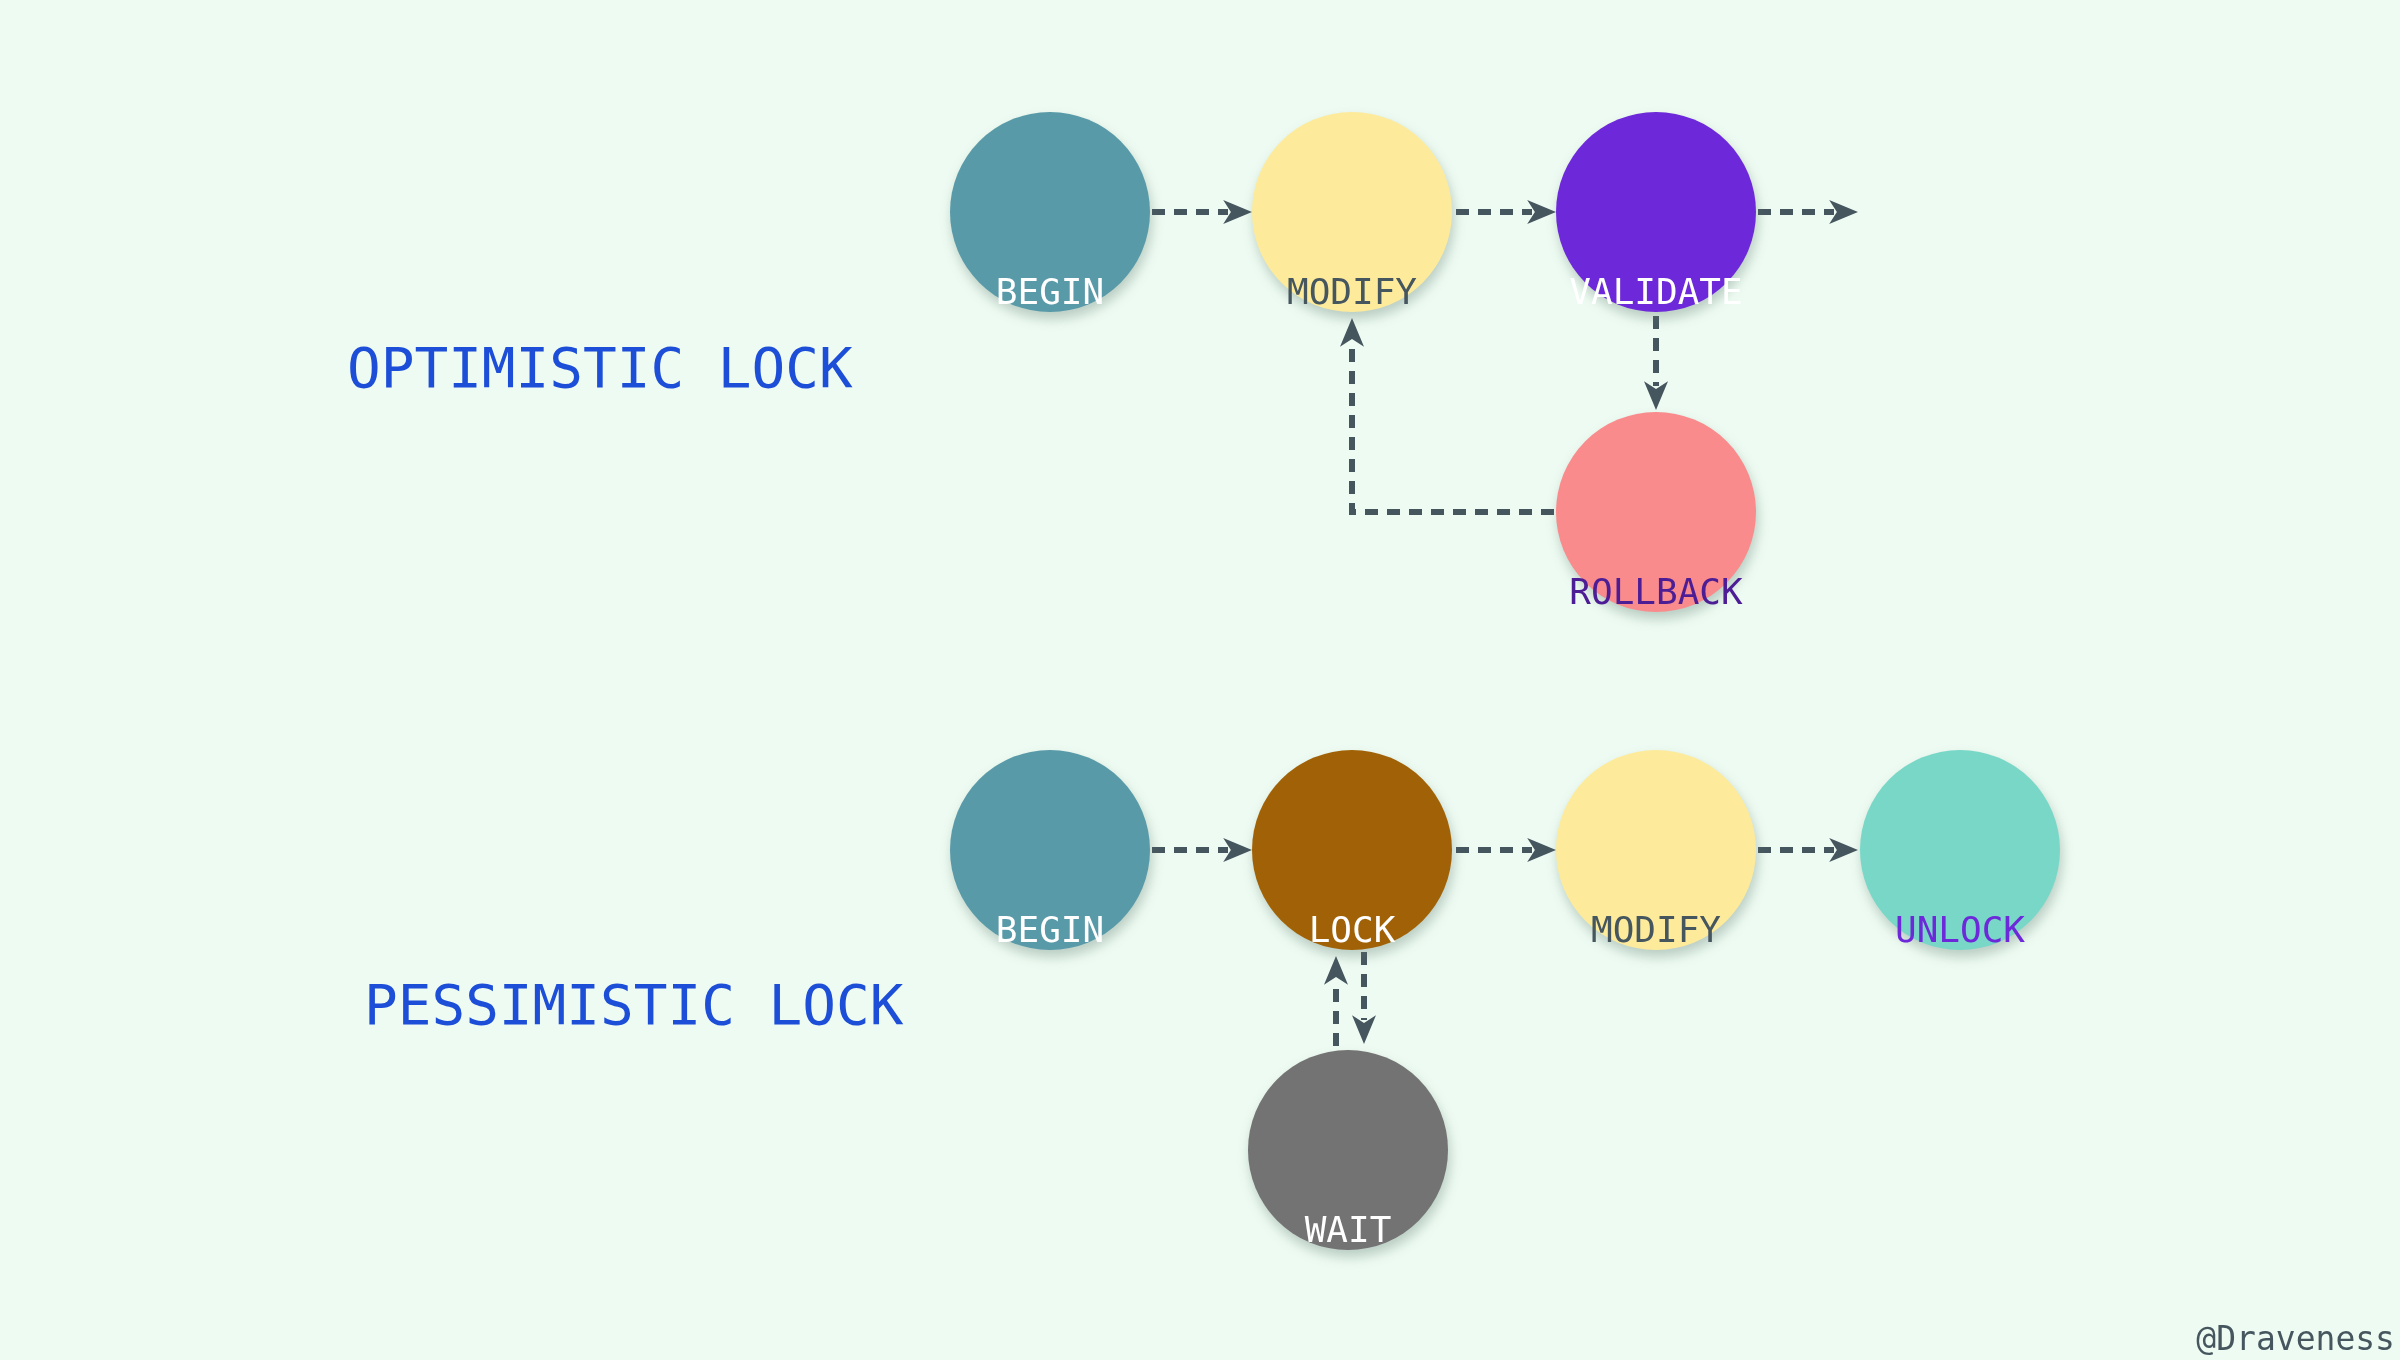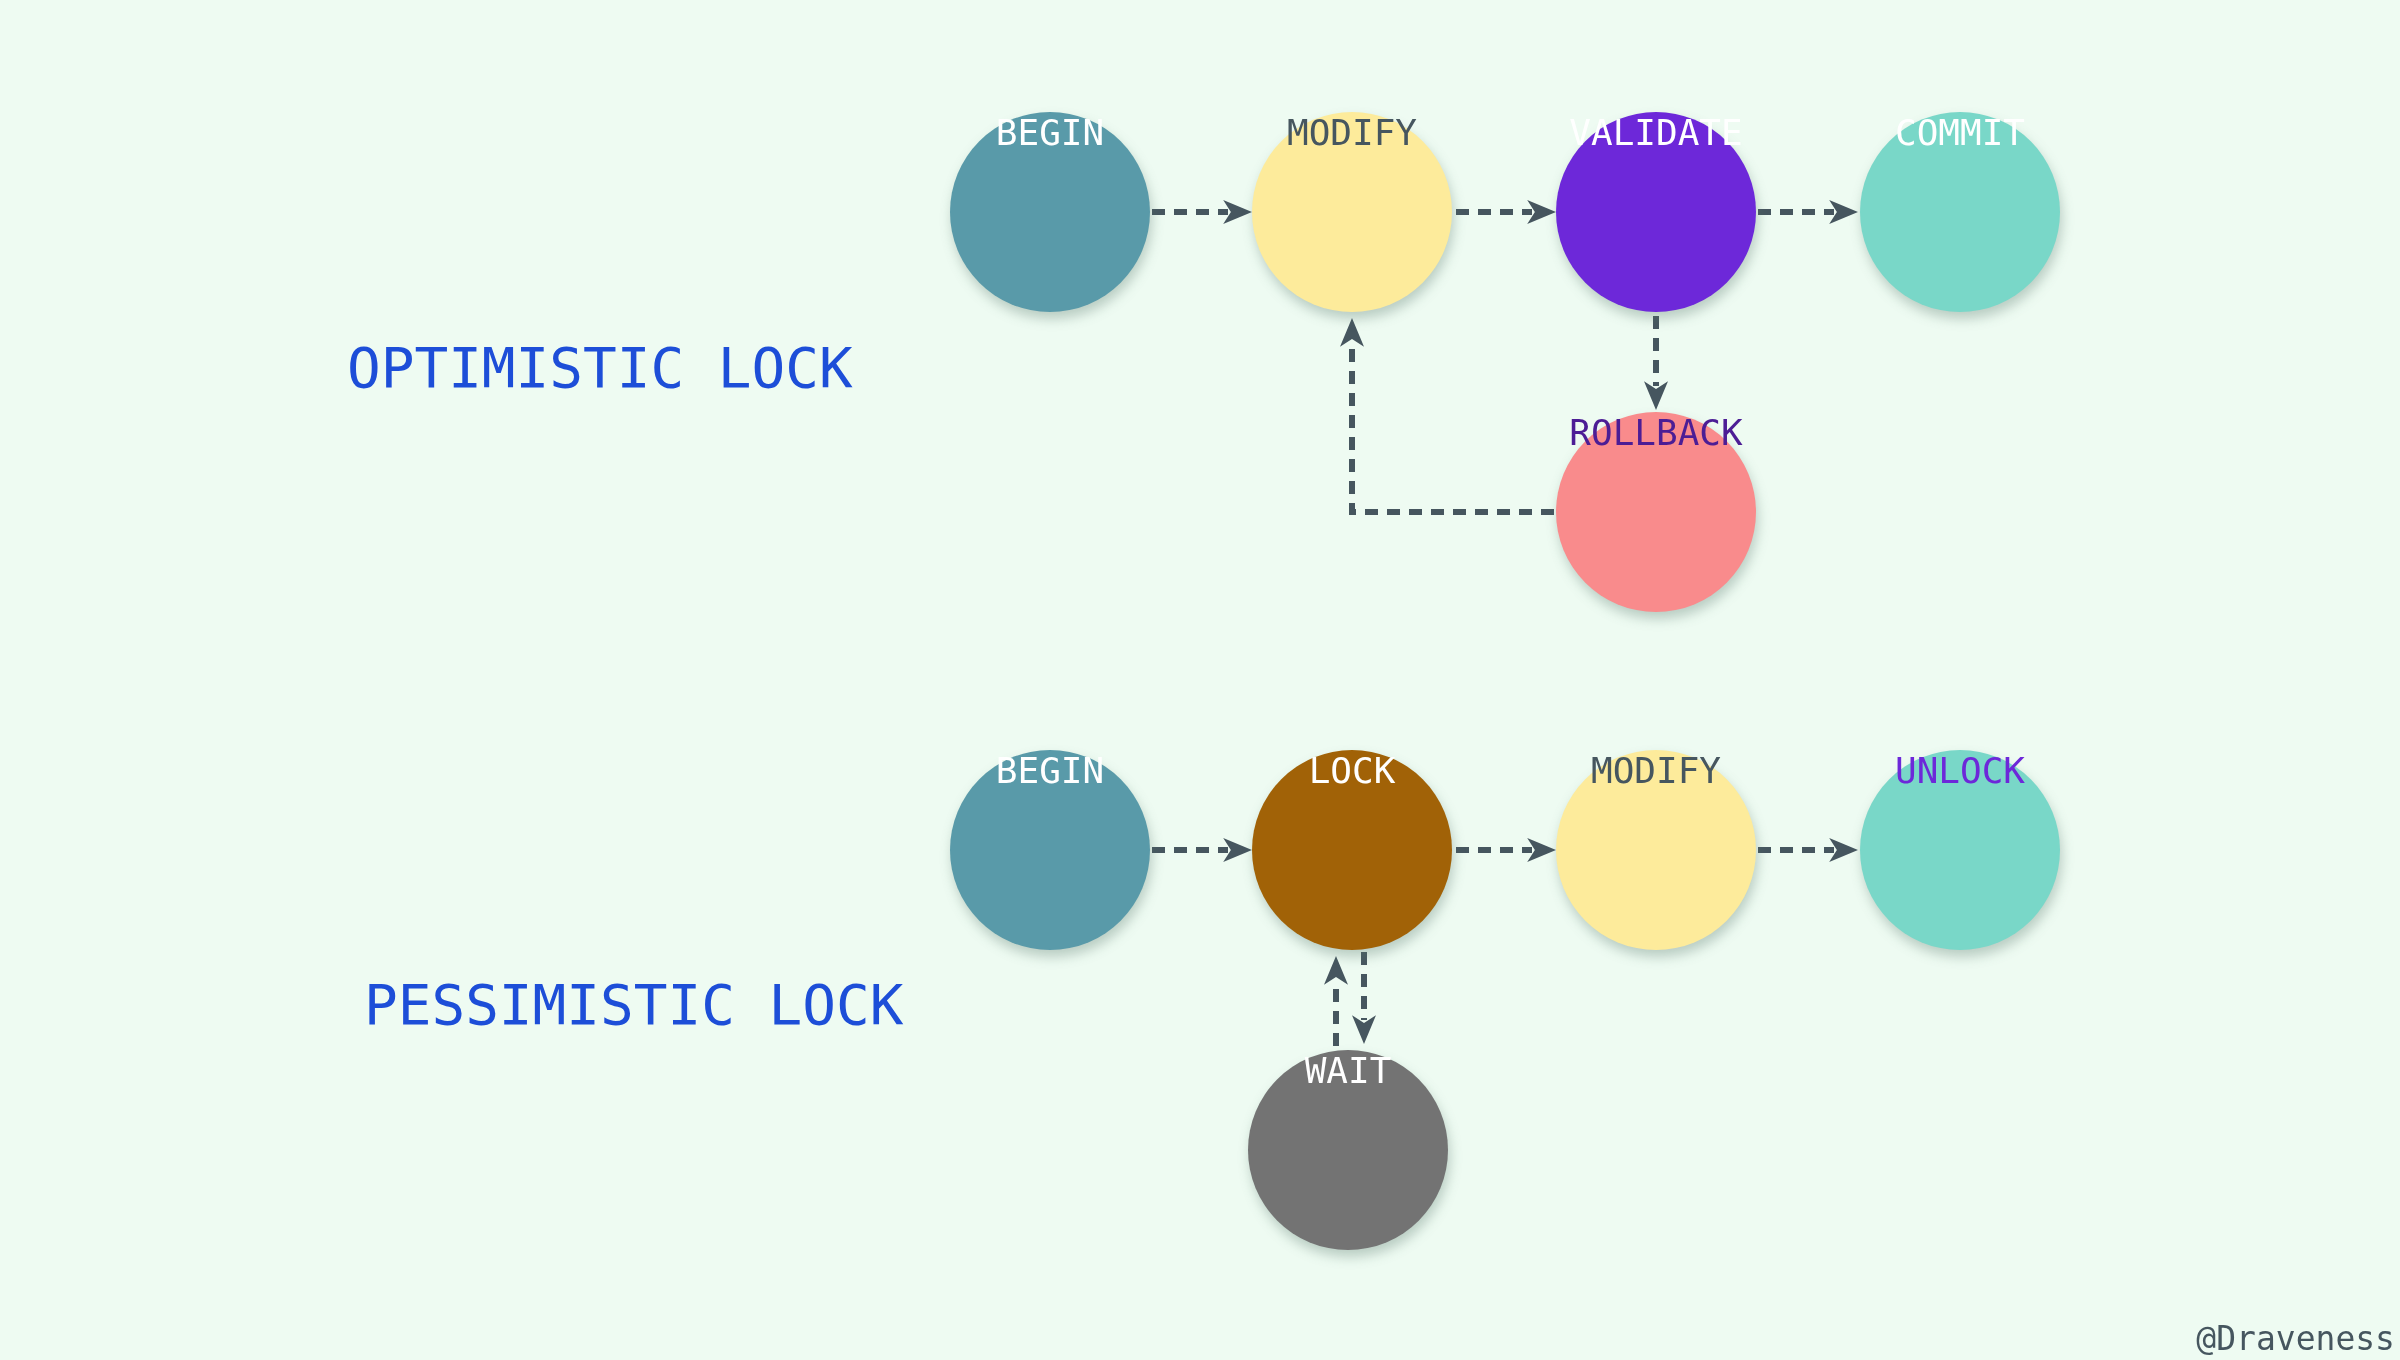--- a/index.html
+++ b/index.html
@@ -32,21 +32,21 @@
     stroke-dasharray: 13 9;
     stroke-linecap: butt;
     stroke-linejoin: miter;
   }
   .node {
     position: absolute;
     width: 200px;
     height: 200px;
     border-radius: 50%;
     display: flex;
-    align-items: flex-start;
+    align-items: flex-end;
     justify-content: center;
     box-shadow: 2px 7px 12px rgba(90, 120, 110, 0.35);
   }
   .node-label {
     font-size: 36px;
     letter-spacing: 0px;
     white-space: nowrap;
   }
   .section-title {
     position: absolute;
@@ -107,23 +107,20 @@
 
 <div class="node" style="left: 950px; top: 112px; background: rgb(89, 154, 169);">
       <span class="node-label" style="color: rgb(255, 255, 255);">BEGIN</span>
     </div>
     <div class="node" style="left: 1252px; top: 112px; background: rgb(253, 235, 155);">
       <span class="node-label" style="color: rgb(70, 86, 95);">MODIFY</span>
     </div>
     <div class="node" style="left: 1556px; top: 112px; background: #6d28d9;">
       <span class="node-label" style="color: rgb(255, 255, 255);">VALIDATE</span>
     </div>
-    <div class="node" style="left: 1860px; top: 112px; background: rgb(121, 215, 200);">
-      <span class="node-label" style="color: rgb(255, 255, 255);">COMMIT</span>
-    </div>
     <div class="node" style="left: 1556px; top: 412px; background: rgb(249, 139, 140);">
       <span class="node-label" style="color: #4c1d95;">ROLLBACK</span>
     </div>
     <div class="node" style="left: 950px; top: 750px; background: rgb(89, 154, 169);">
       <span class="node-label" style="color: rgb(255, 255, 255);">BEGIN</span>
     </div>
     <div class="node" style="left: 1252px; top: 750px; background: #a16207;">
       <span class="node-label" style="color: rgb(255, 255, 255);">LOCK</span>
     </div>
     <div class="node" style="left: 1556px; top: 750px; background: rgb(253, 235, 155);">

